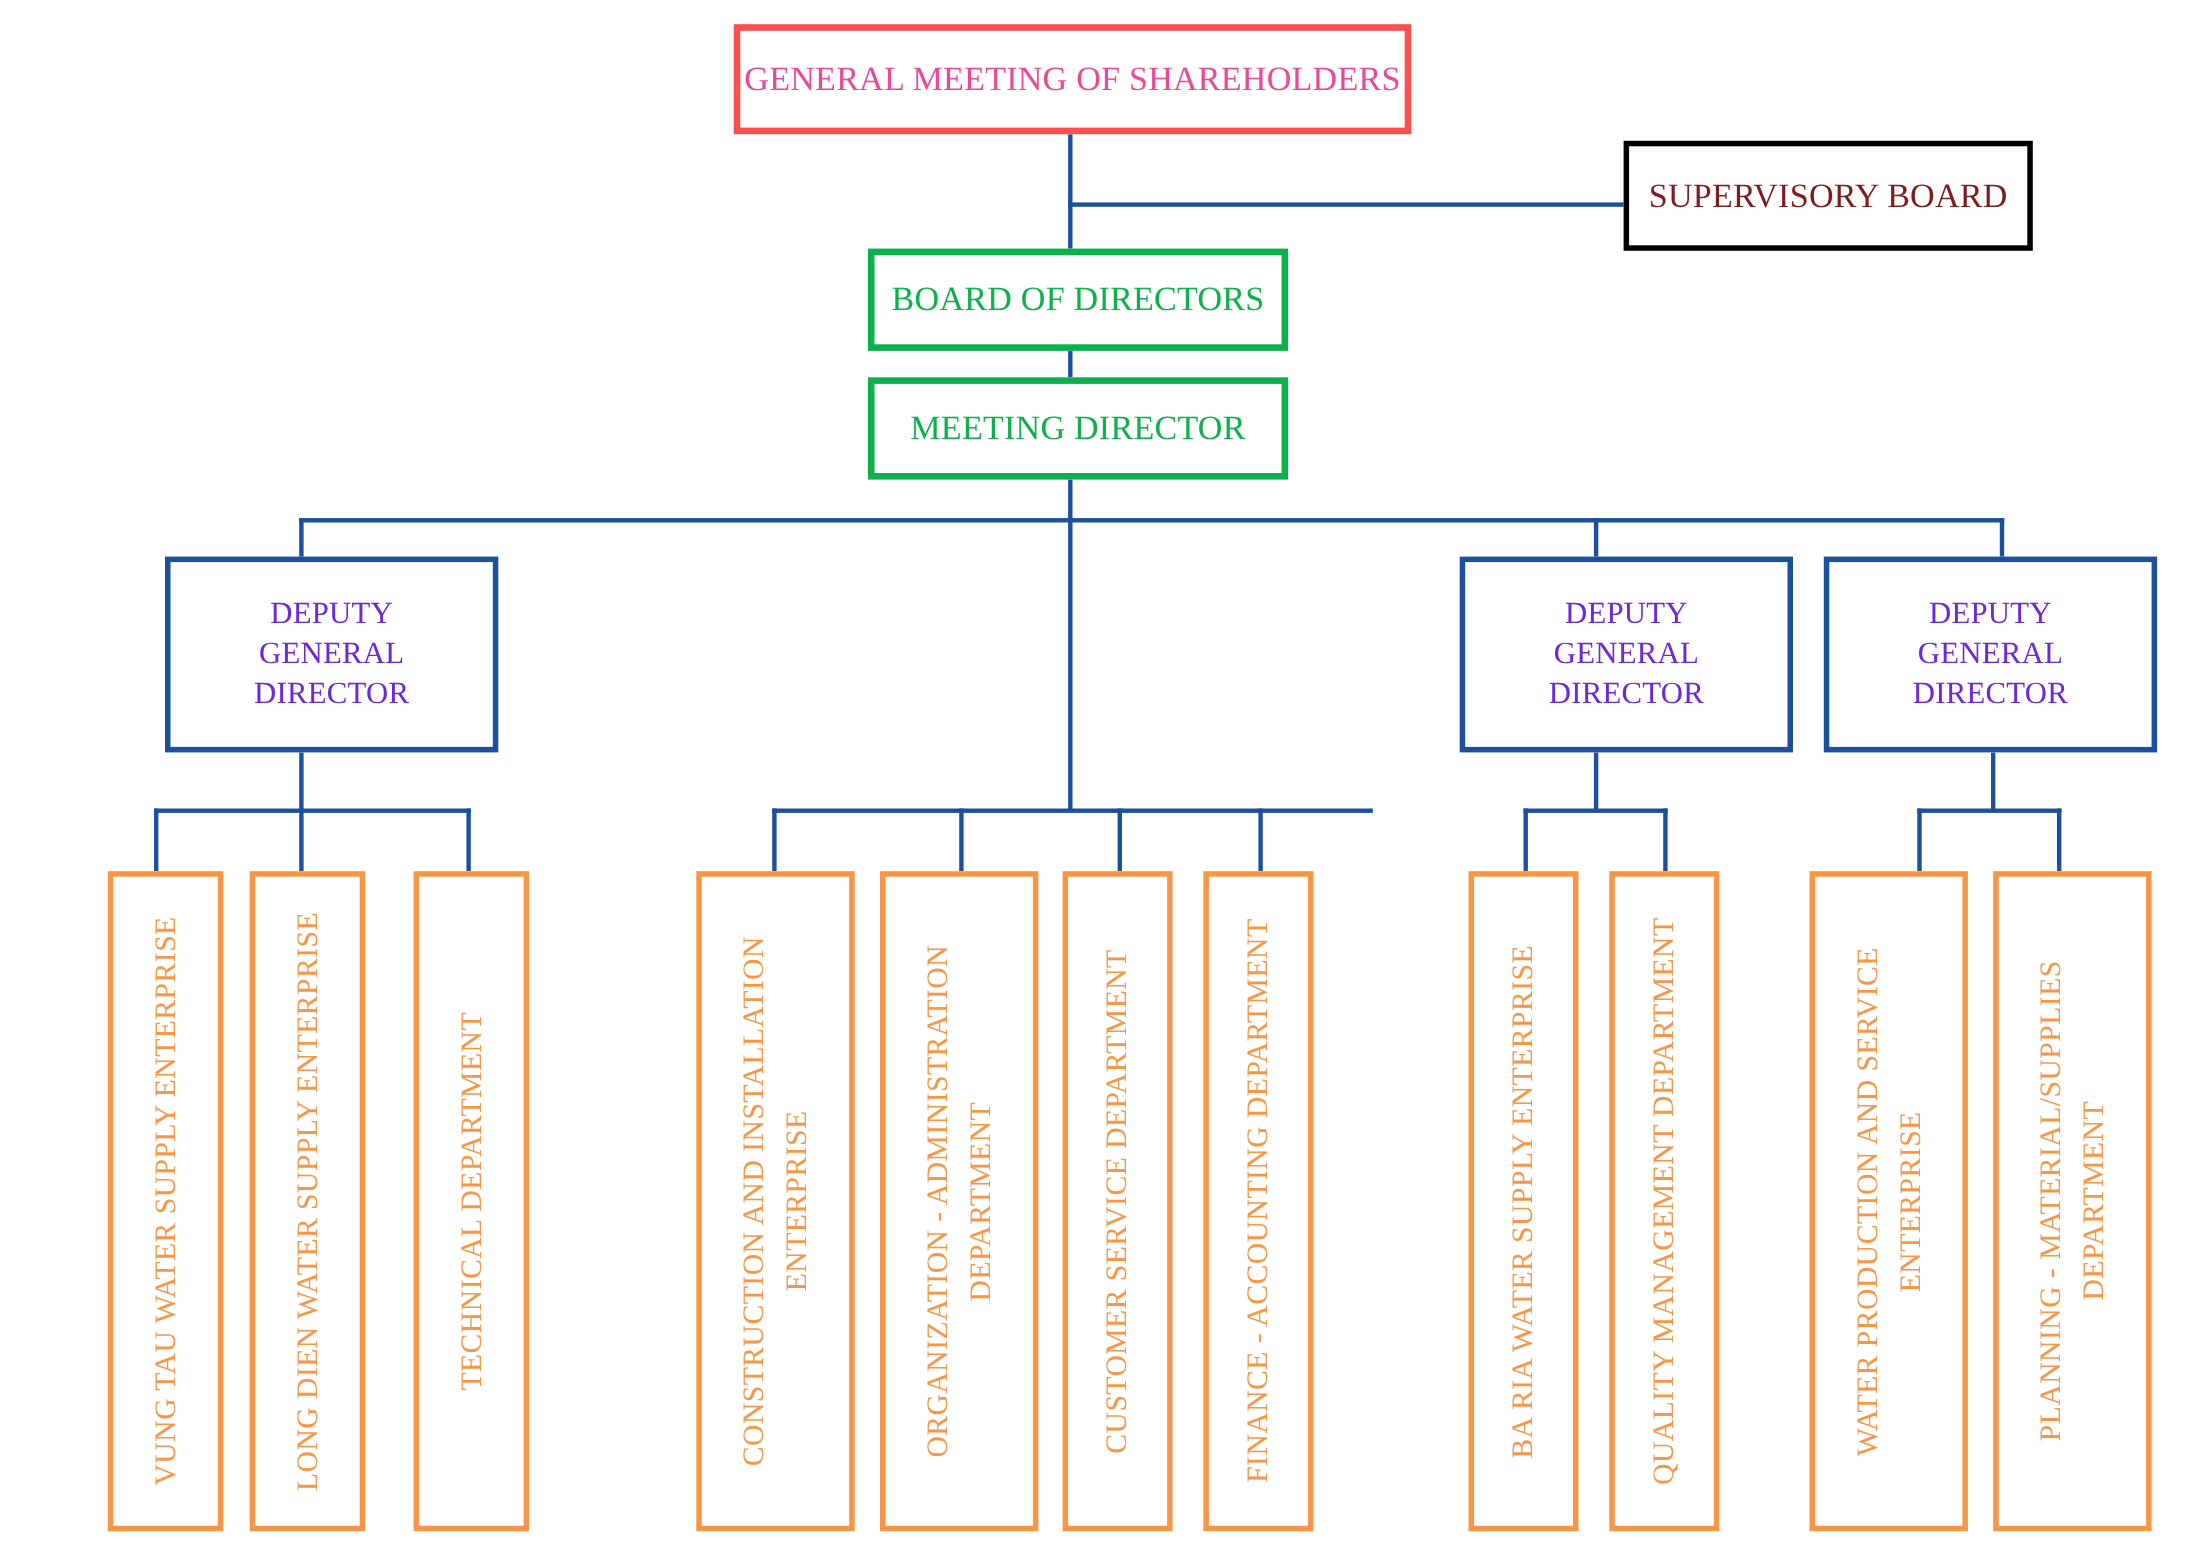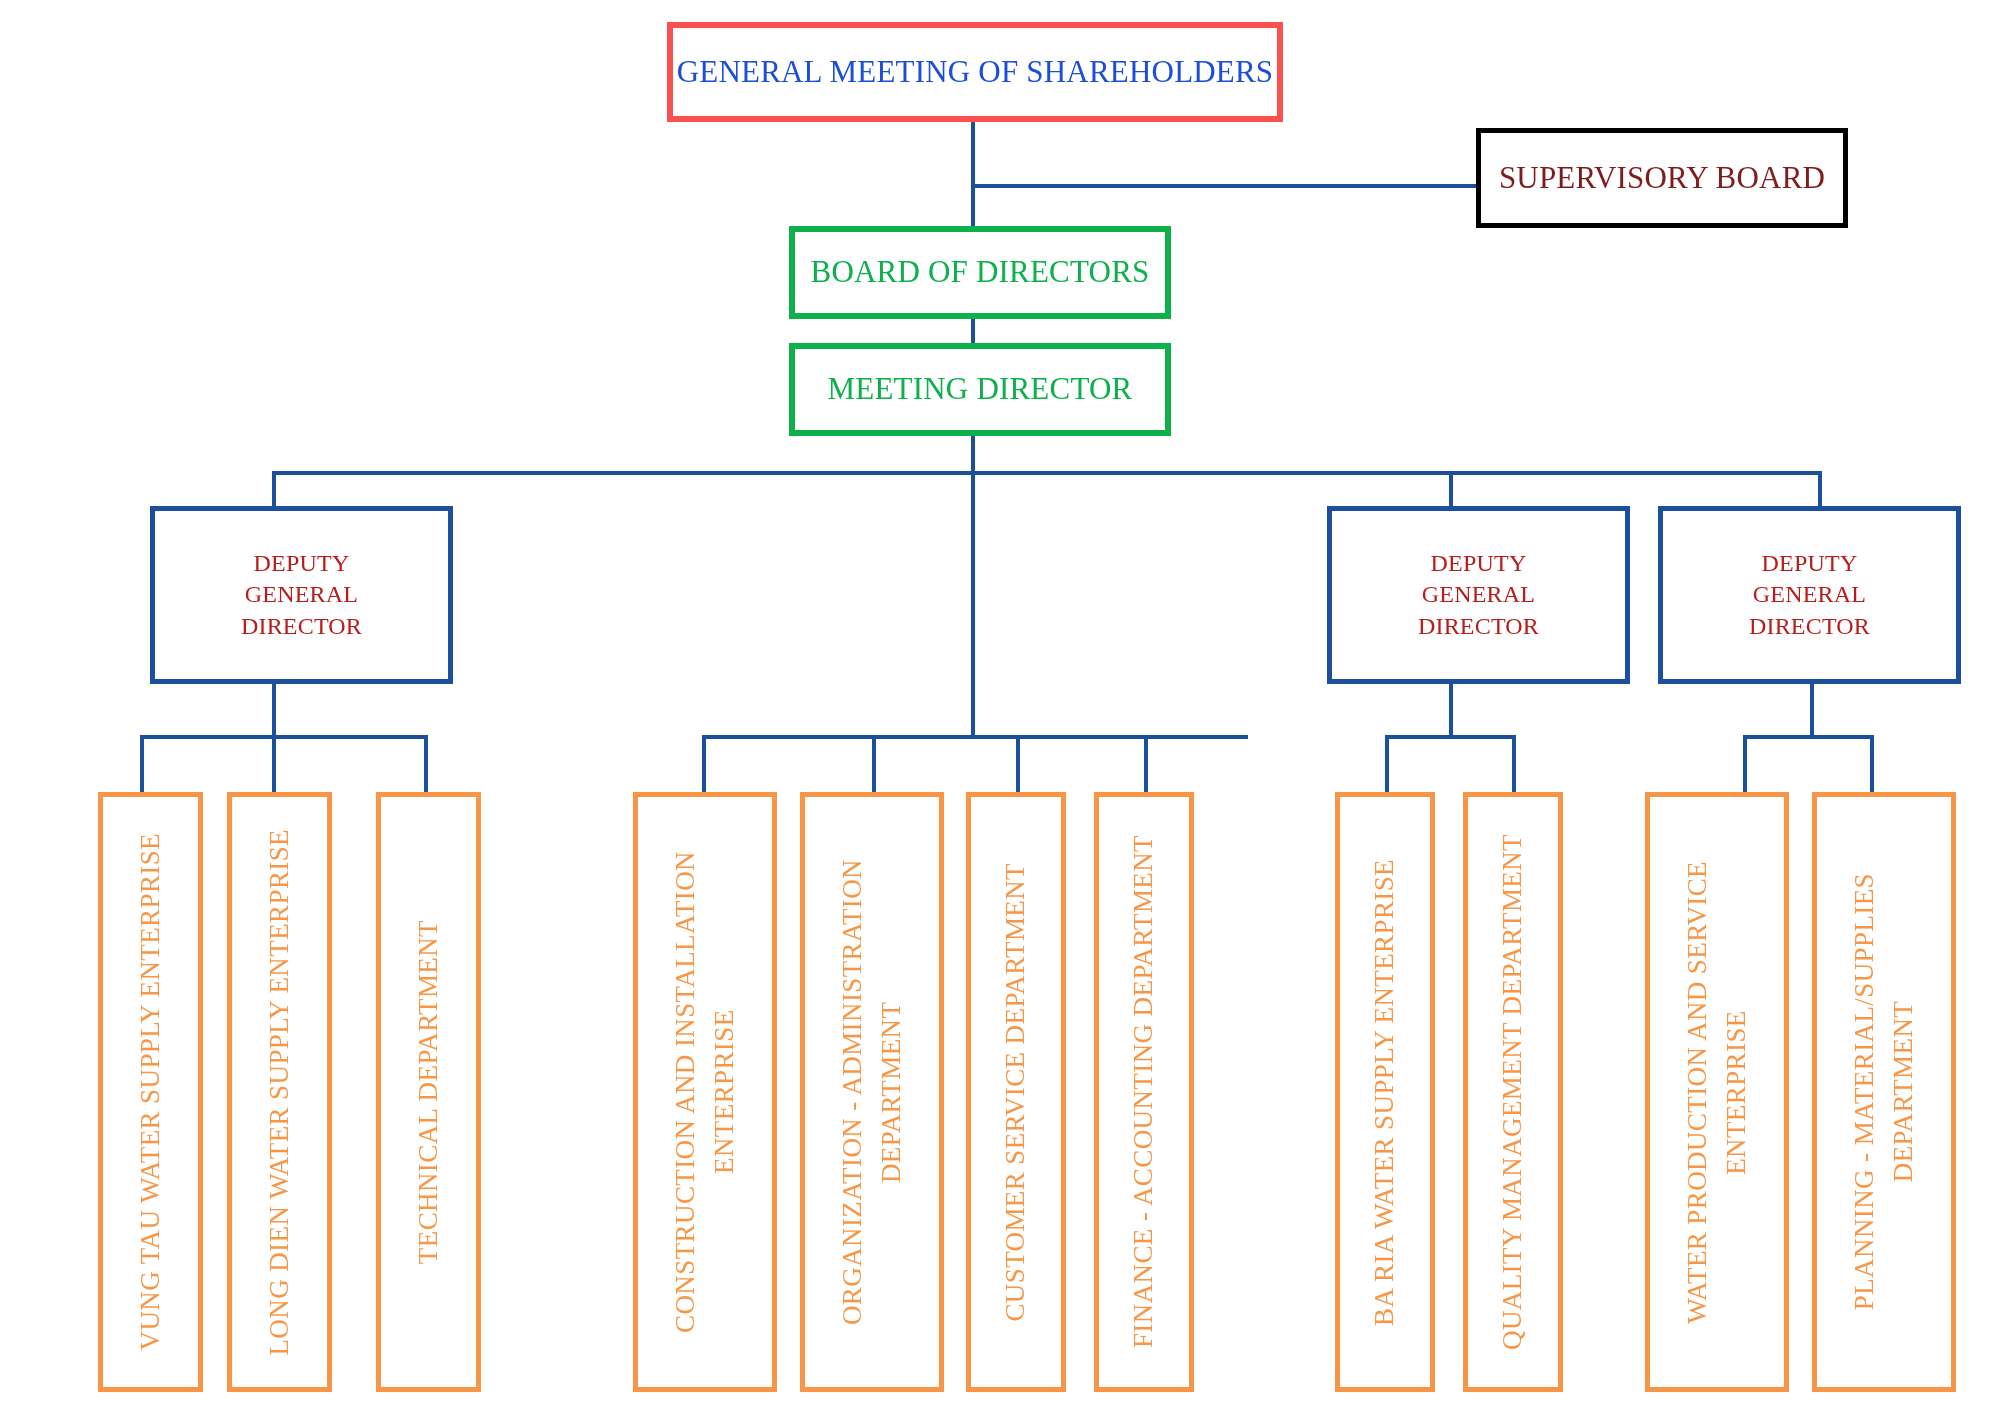--- a/index.html
+++ b/index.html
@@ -33,21 +33,21 @@
     z-index: 3;
   }
 
   
   .node-shareholders {
     left: 667px;
     top: 22px;
     width: 616px;
     height: 100px;
     border: 6px solid #fa5050;
-    color: #1d4ed8;
+    color: #ec4899;
     font-size: 31px;
   }
 
   
   .node-supervisory {
     left: 1476px;
     top: 128px;
     width: 372px;
     height: 100px;
     border: 5px solid #000000;
@@ -70,22 +70,22 @@
   .node-gendir {
     left: 789px;
     top: 343px;
     width: 382px;
     height: 93px;
   }
 
   
   .node-deputy {
     border: 5px solid #1c4f9c;
-    color: #b91c1c;
-    font-size: 24px;
+    color: #6d28d9;
+    font-size: 28px;
     width: 303px;
     height: 178px;
     top: 506px;
   }
   .dep-1 { left: 150px; }
   .dep-2 { left: 1327px; }
   .dep-3 { left: 1658px; }
 
   
   .leaf {

